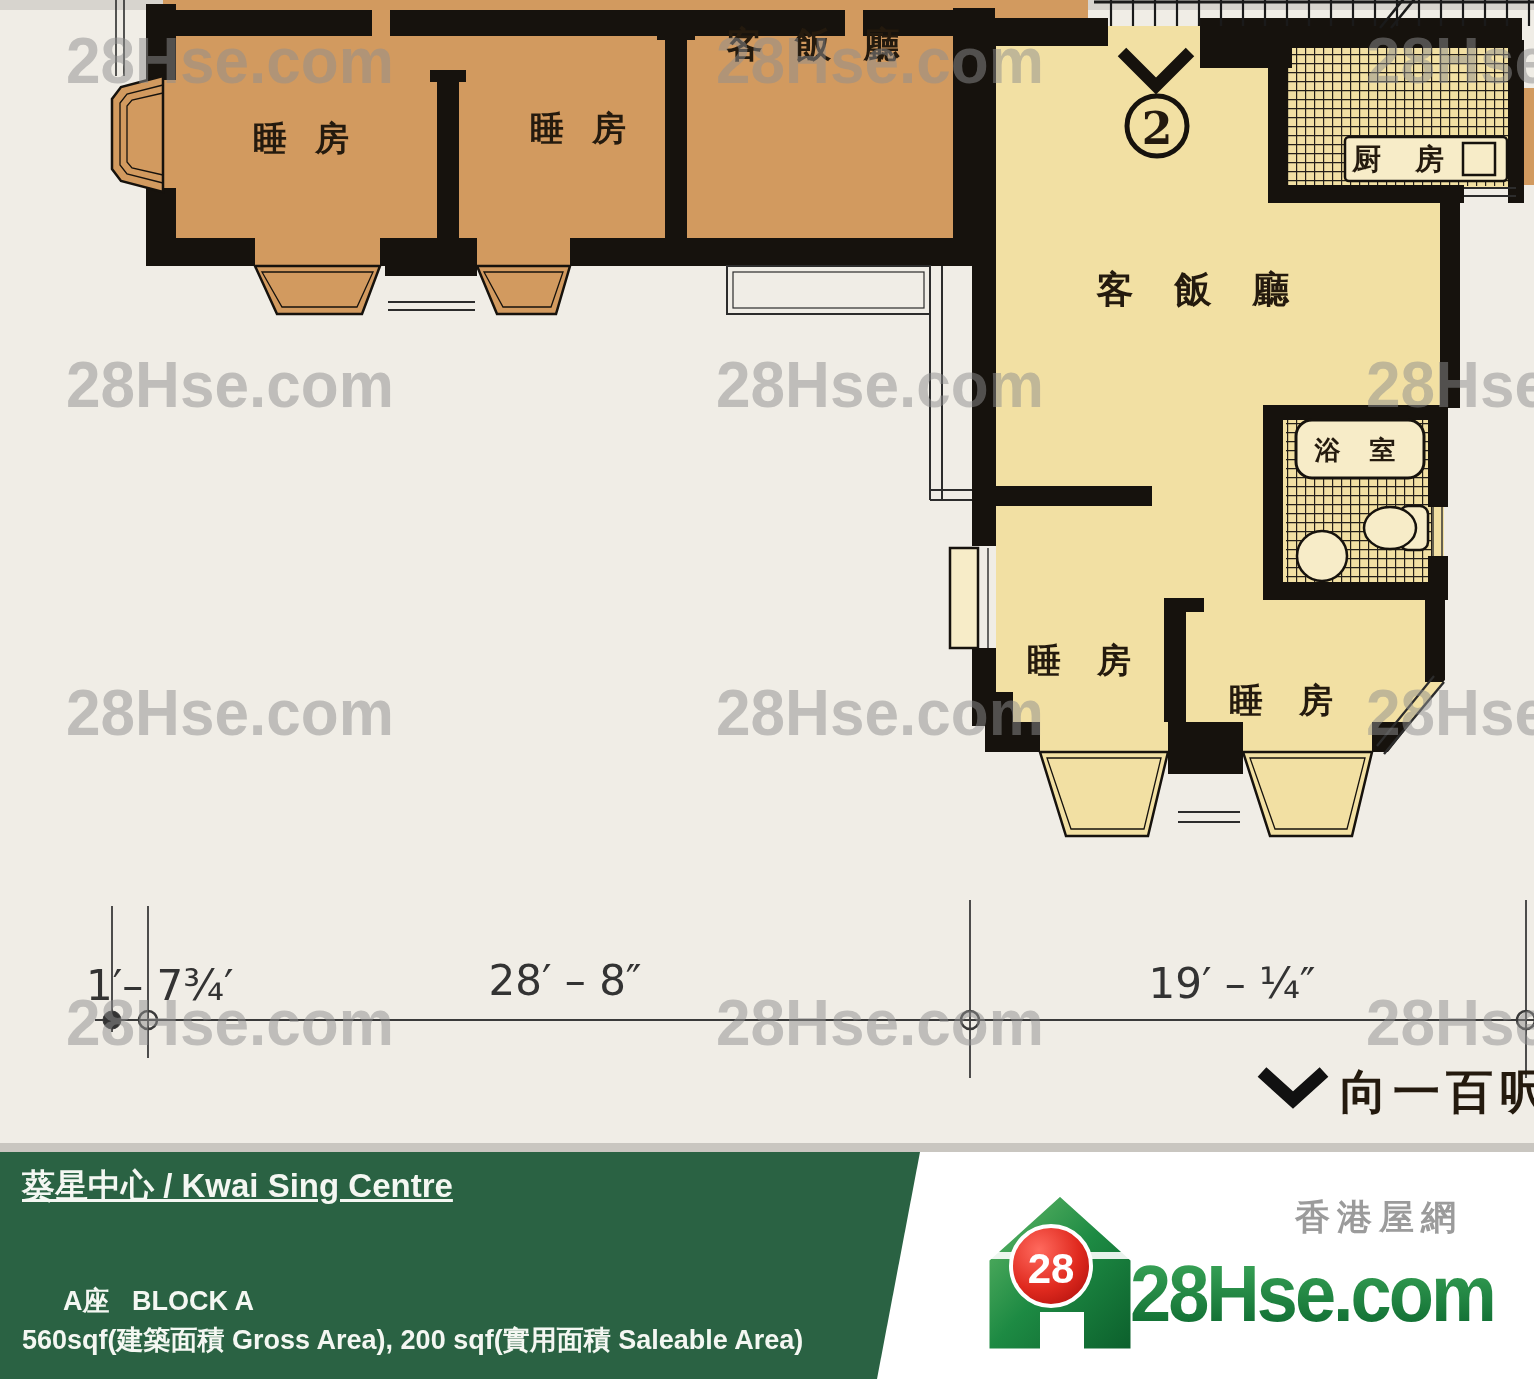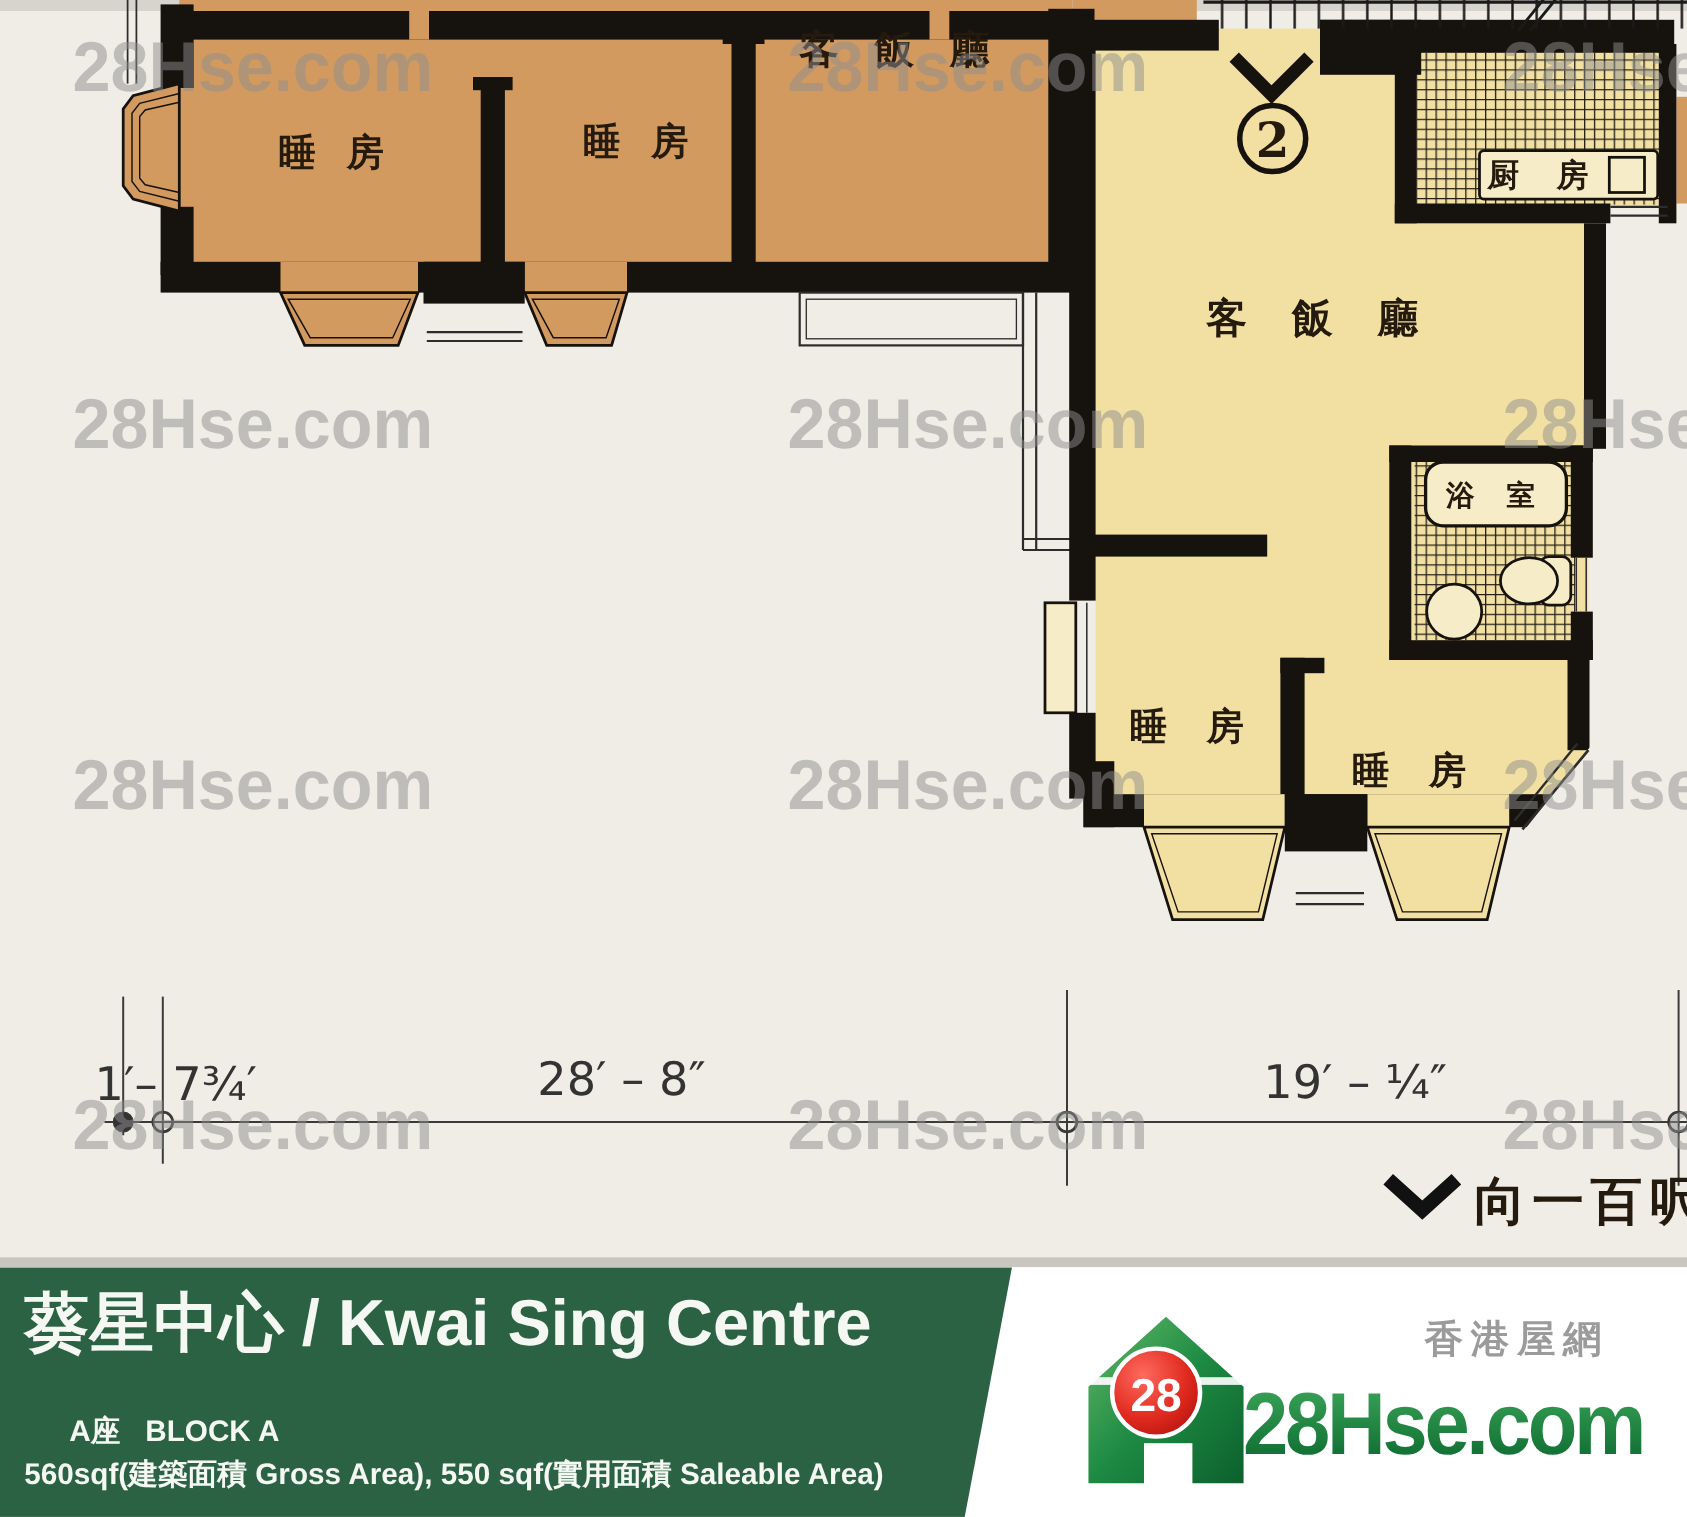--- a/index.html
+++ b/index.html
@@ -25,21 +25,21 @@
   .wm{position:absolute;font-size:64px;font-weight:bold;color:var(--watermark);opacity:.5;
       letter-spacing:0;transform:scaleX(.97);transform-origin:left top;white-space:nowrap;
       pointer-events:none;}
   
   .footer{position:absolute;left:0;top:1143px;width:1534px;height:236px;}
   .footer-gray{position:absolute;left:0;top:0;width:100%;height:9px;background:var(--footer_gray_strip);}
   .footer-white{position:absolute;left:0;top:9px;width:100%;height:227px;background:#ffffff;}
   .footer-green{position:absolute;left:0;top:9px;width:100%;height:227px;background:var(--footer_green);
       clip-path:polygon(0 0,920px 0,877px 100%,0 100%);color:#f4f7f2;}
   .footer-green div{position:absolute;left:22px;font-weight:bold;white-space:pre;}
-  .f-title{top:12px;font-size:59px;}
+  .f-title{top:12px;font-size:33px;text-decoration:underline;}
   .f-addr{top:74px;font-size:35px;}
   .f-block{top:131px;font-size:27px;margin-left:41px;}
   .f-area{top:170px;font-size:27px;}
   .logo-house{position:absolute;left:985px;top:40px;width:150px;height:162px;}
   .logo-brand{position:absolute;left:1130px;top:96px;font-size:74px;font-weight:bold;letter-spacing:-3px;
       background:linear-gradient(180deg,var(--brand_green_light) 10%,var(--brand_green_dark) 90%);
       -webkit-background-clip:text;background-clip:text;color:transparent;
       font-family:"Liberation Sans",sans-serif;transform:scaleY(1.08);transform-origin:top;}
   .logo-tagline{position:absolute;left:1295px;top:42px;font-size:35px;font-weight:bold;
       color:var(--tagline_gray);letter-spacing:7px;}
@@ -254,17 +254,17 @@
         <rect x="55" y="120" width="44" height="38" fill="#ffffff"></rect>
         <circle cx="66" cy="74" r="40" fill="url(#badgeG)" stroke="#ffffff" stroke-width="4"></circle>
         <text x="66" y="76" text-anchor="middle" dominant-baseline="central" font-size="42" font-weight="bold" fill="#ffffff" font-family="Liberation Sans, sans-serif">28</text>
       </svg>
       <div class="logo-brand">28Hse.com</div>
       <div class="logo-tagline">香港屋網</div>
     </div>
     <div class="footer-green">
       <div class="f-title">葵星中心 / Kwai Sing Centre</div>
       <div class="f-block">A座   BLOCK A</div>
-      <div class="f-area">560sqf(建築面積 Gross Area), 550 sqf(實用面積 Saleable Area)</div>
+      <div class="f-area">560sqf(建築面積 Gross Area), 200 sqf(實用面積 Saleable Area)</div>
     </div>
   </div>
 
 </div>
 
 </body></html>

